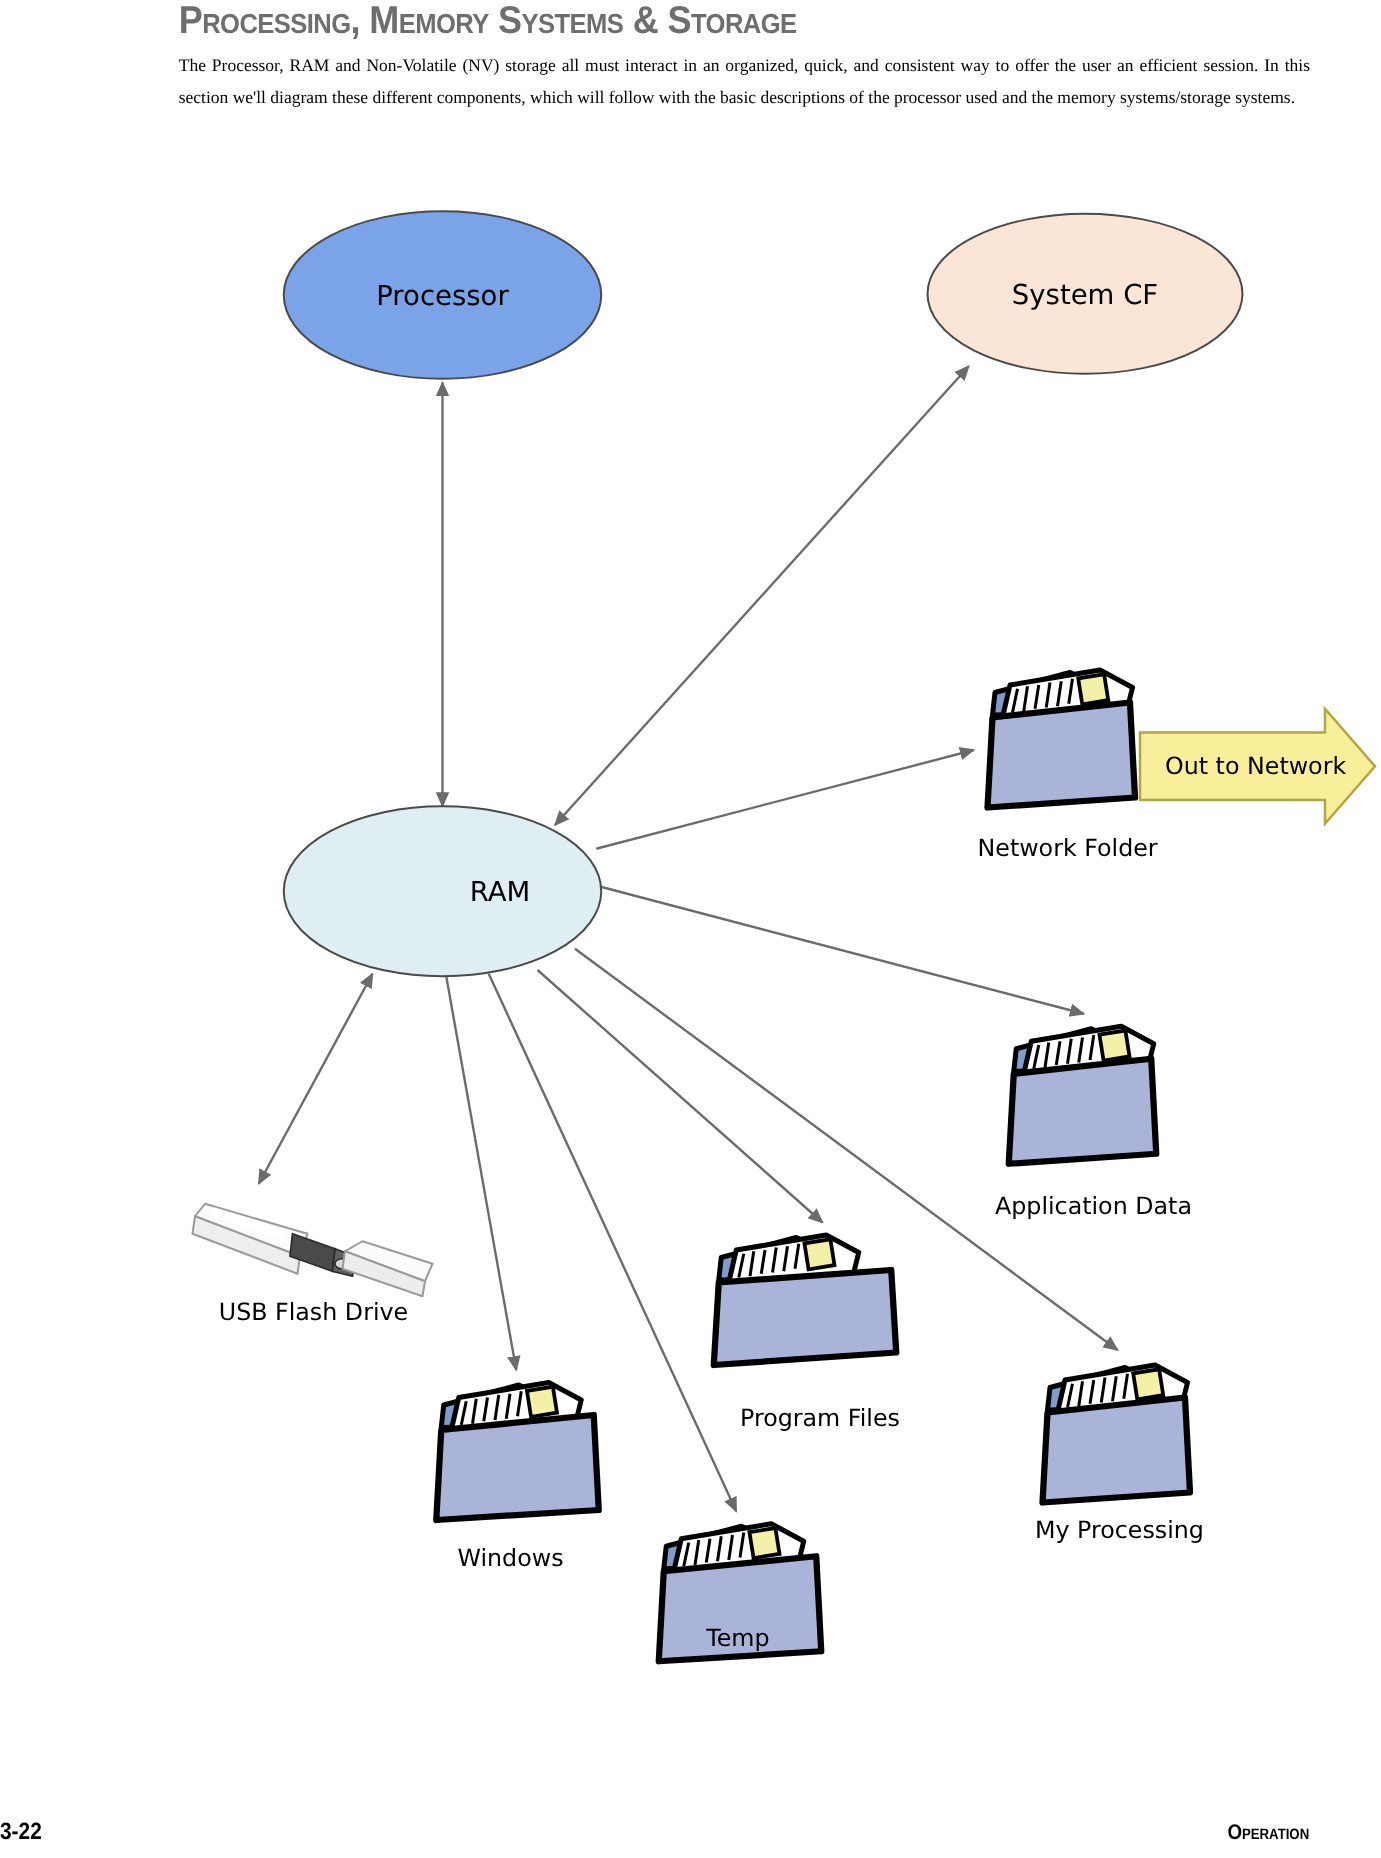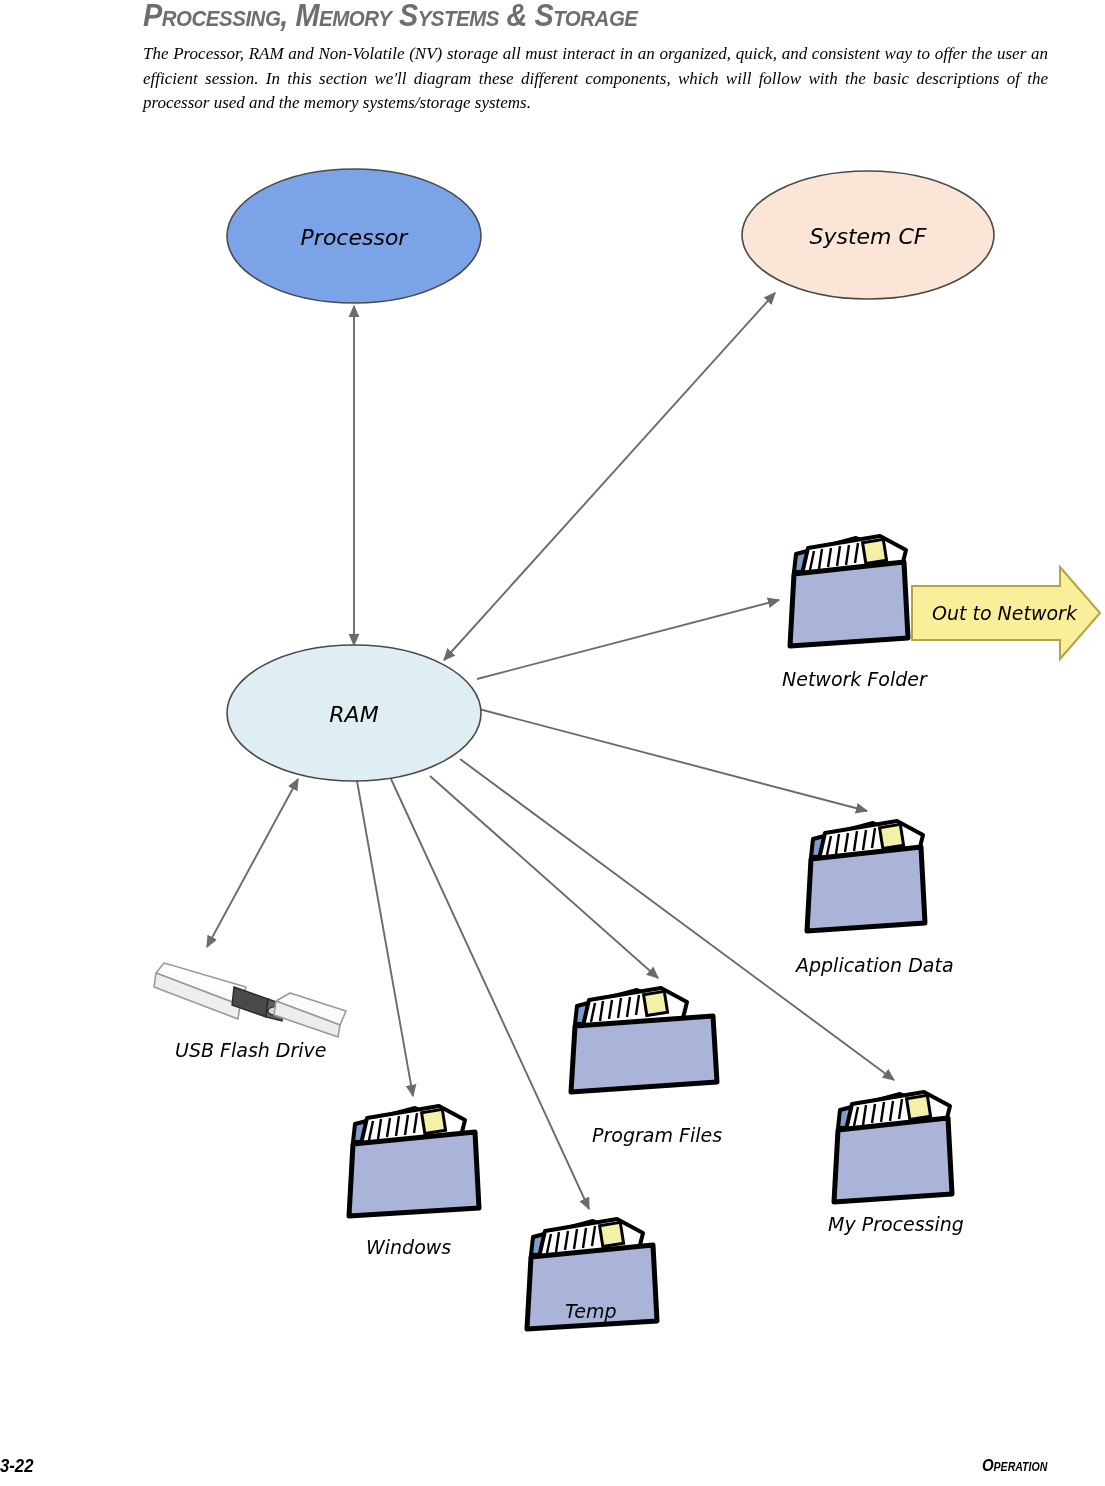--- a/index.html
+++ b/index.html
@@ -2,39 +2,39 @@
 <html><head>
 <meta charset="utf-8">
 <style>
   html,body{margin:0;padding:0;}
   body{
     width:1105px;height:1486px;
     background:#ffffff;
     font-family:"Liberation Sans", sans-serif;
     position:relative;overflow:hidden;
   }
-  #page{position:relative;width:1105px;height:1486px;font-style:italic;}
+  #page{position:relative;width:1105px;height:1486px;}
 
   
   #heading{
     position:absolute;left:143px;top:-2px;width:900px;
     font-family:"Liberation Sans", sans-serif;
     font-weight:bold;
     font-size:31px;
     letter-spacing:-0.5px;
     color:#6e6e6e;
     font-variant:small-caps;
     transform:scaleX(0.93);
     transform-origin:left top;
     white-space:nowrap;
   }
   #intro{
     position:absolute;left:143px;top:42px;width:905px;
     font-family:"Liberation Serif", serif;
-    font-size:17px;
+    font-size:14px;
     line-height:24.5px;
     color:#000000;
     text-align:justify;
   }
 
   
   #diagram{position:absolute;left:0;top:0;width:1105px;height:1486px;}
   #diagram svg{position:absolute;left:0;top:0;}
 
   
@@ -221,21 +221,21 @@
         <path d="M118,44 L134,50 L132,66 L116,62 Z" fill="#606060" stroke="#2b2b2b" stroke-width="1.4"></path>
         <ellipse cx="124" cy="56" rx="6" ry="4" fill="#d8d8d8" stroke="#2b2b2b" stroke-width="1.2"></ellipse>
 
         <path d="M126,46 L140,38 L196,56 L190,70 Z" fill="#fbfbfb" stroke="#9a9a9a" stroke-width="1.6" stroke-linejoin="round"></path>
         <path d="M126,46 L190,70 L188,82 L124,60 Z" fill="#ededed" stroke="#9a9a9a" stroke-width="1.6" stroke-linejoin="round"></path>
       </g>
     </svg>
 
     <div class="ellipselabel" style="left:227px;top:225px;width:254px;">Processor</div>
     <div class="ellipselabel" style="left:742px;top:224px;width:252px;">System CF</div>
-    <div class="ellipselabel" style="left:227px;top:702px;width:254px;">RAM</div>
+    <div class="ellipselabel" style="left:227px;top:702px;width:254px;padding-left:46px;">RAM</div>
 
     <div class="nodelabel" style="left:782px;top:668px;">Network Folder</div>
     <div class="nodelabel" style="left:796px;top:954px;">Application Data</div>
     <div class="nodelabel" style="left:828px;top:1213px;">My Processing</div>
     <div class="nodelabel" style="left:592px;top:1124px;">Program Files</div>
     <div class="nodelabel" style="left:366px;top:1236px;">Windows</div>
     <div class="nodelabel" style="left:565px;top:1300px;">Temp</div>
     <div class="nodelabel" style="left:175px;top:1039px;">USB Flash Drive</div>
 
     <div class="arrowlabel" style="left:932px;top:602px;">Out to Network</div>

